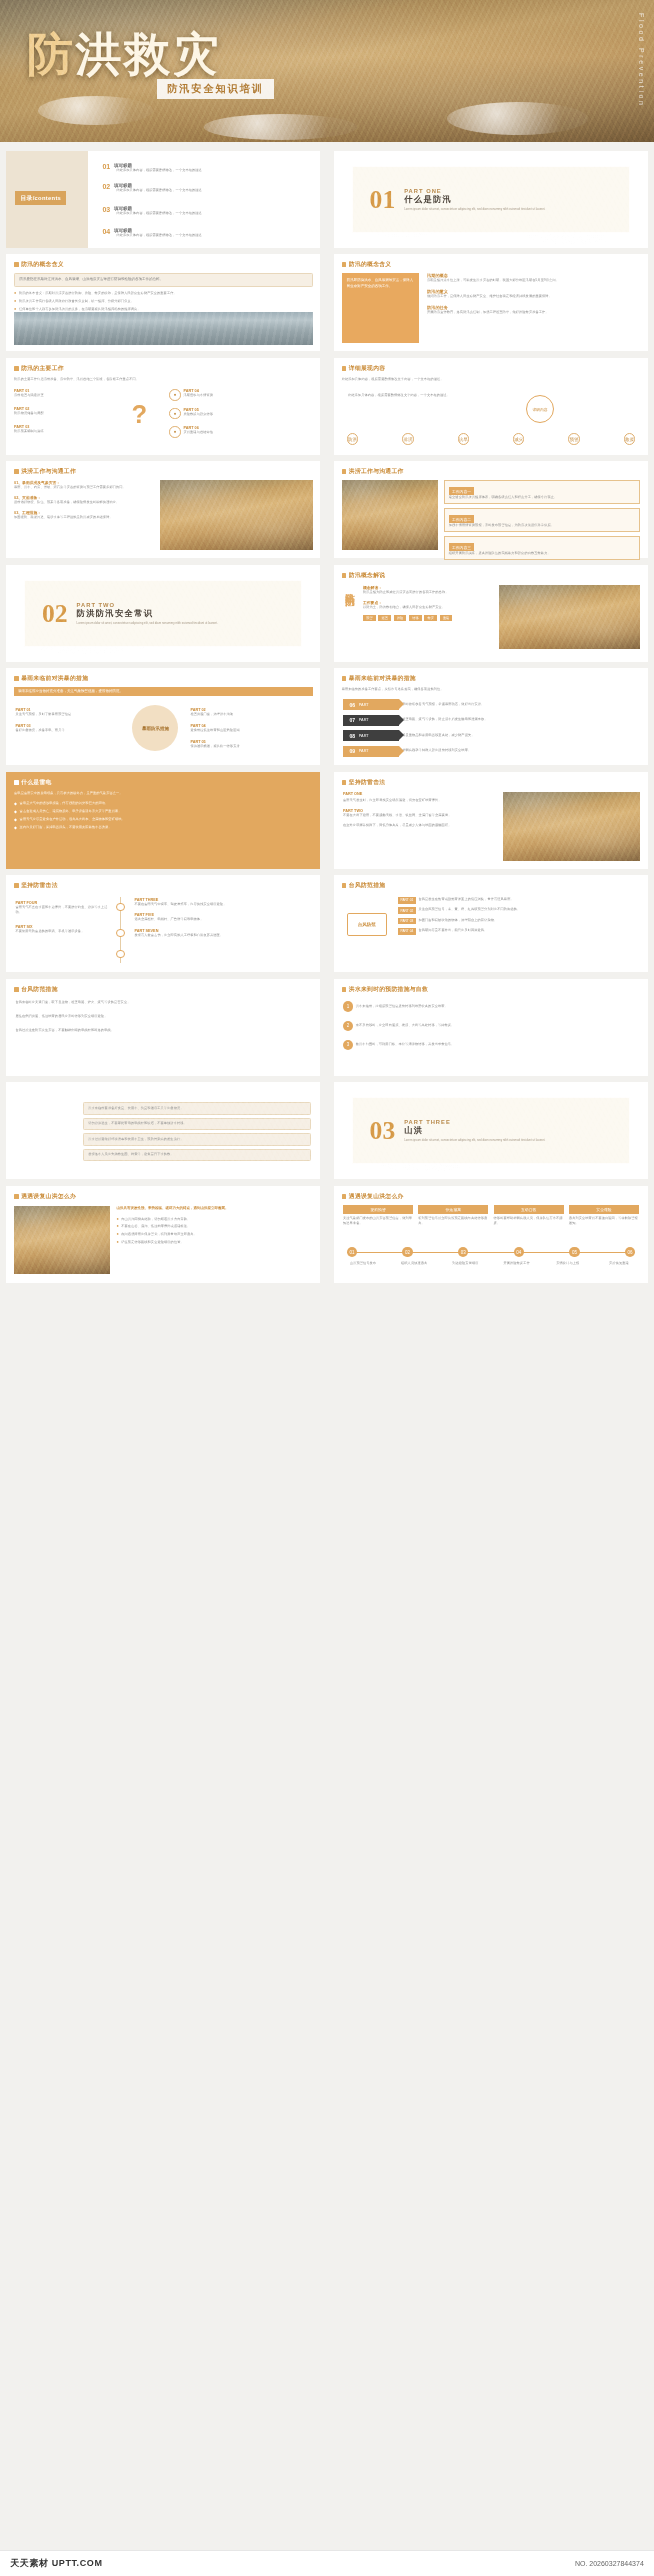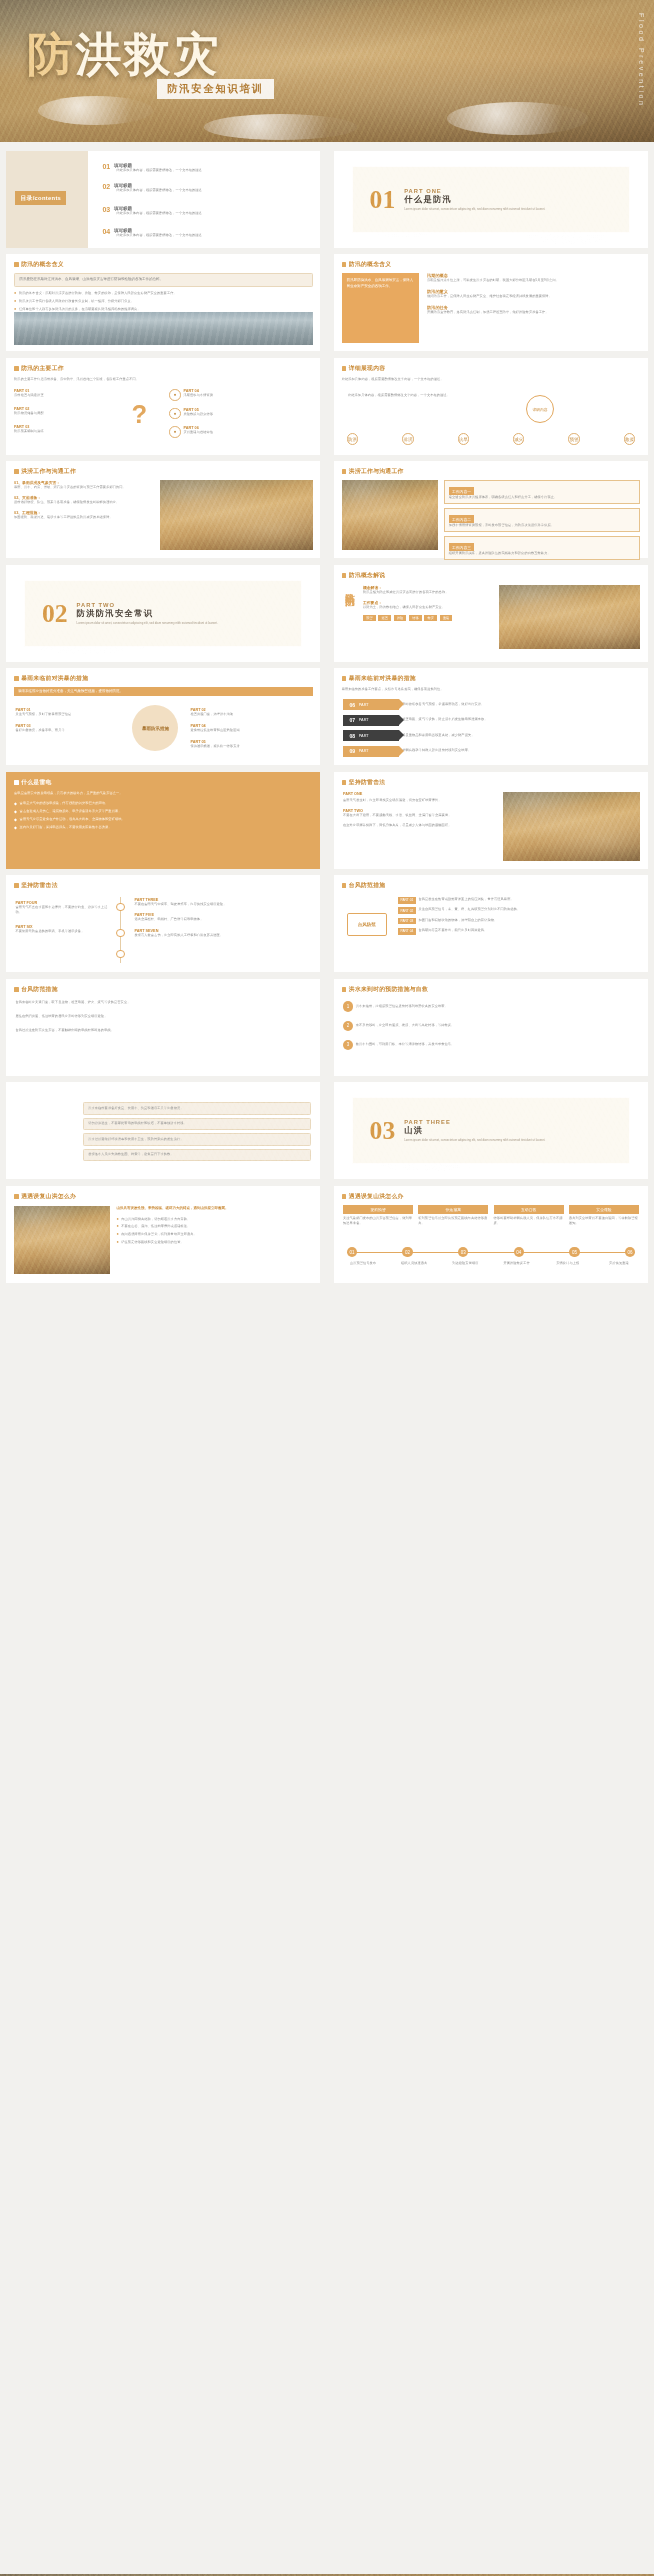--- a/index.html
+++ b/index.html
@@ -742,15 +742,19 @@
       <div class="tiny" style="width:40px;text-align:center;">灾情统计与上报</div>
       <div class="tiny" style="width:40px;text-align:center;">灾后恢复重建</div>
     </div>
   </div>
 
   <div id="thanks" class="muddy">
     <div class="veil"></div>
 
   </div>
 
+  <div id="footer">
+    <div class="brand">天天素材 UPTT.COM</div>
+    <div class="no">NO. 20260327844374</div>
+  </div>
 
 </div>
 
 
 </body></html>

